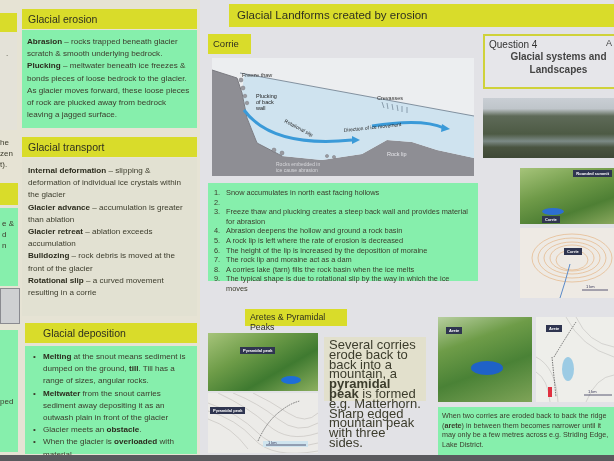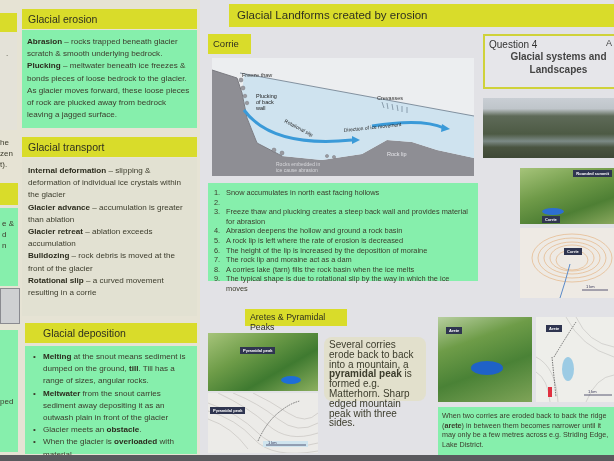--- a/index.html
+++ b/index.html
@@ -240,21 +240,21 @@
         <path d="M25,0 Q50,10 70,26 T110,30"></path>
         <path d="M45,0 Q62,8 80,20 T110,20"></path>
     </g>
     <path d="M50,48 Q58,30 70,20 T92,8" stroke="#555" stroke-width="0.8" fill="none" stroke-dasharray="1.5 1"></path>
     <rect x="55" y="48" width="45" height="6" fill="#cfe4ee"></rect>
     <line x1="58" y1="52" x2="98" y2="52" stroke="#335" stroke-width="0.8"></line>
     <text x="60" y="51" font-size="4" fill="#335" font-family="Liberation Sans, sans-serif">1 km</text>
   </svg>
   <div class="tag" style="left:2px;top:14px;">Pyramidal peak</div>
 </div>
-<div class="abs" style="left:324px;top:337px;width:102px;height:64px;background:#e2e0cc;padding:3px 5px;font-size:10px;line-height:9.8px;color:#3c3c2c;border-radius:8px;">
+<div class="abs" style="left:324px;top:337px;width:102px;height:64px;background:#e2e0cc;padding:3px 5px;font-size:13px;line-height:9.8px;color:#3c3c2c;">
   <span>Several corries erode back to back into a mountain, a </span><b>pyramidal peak</b><span> is formed e.g. Matterhorn. Sharp edged mountain peak with three sides.</span>
 </div>
 
 <div class="abs" style="left:438px;top:317px;width:94px;height:85px;background:linear-gradient(160deg,#b8cfa0 0%,#6e9c48 30%,#4a8236 60%,#7fa458 100%);">
   <div class="abs" style="left:33px;top:44px;width:32px;height:14px;border-radius:50%;background:#1f62c8;"></div>
   <div class="tag" style="left:8px;top:10px;">Arete</div>
 </div>
 <div class="abs" style="left:536px;top:317px;width:78px;height:85px;background:#eeeeea;overflow:hidden;">
   <svg width="78" height="85" viewBox="0 0 78 85">
     <g fill="none" stroke="#b8b6b4" stroke-width="0.5">

